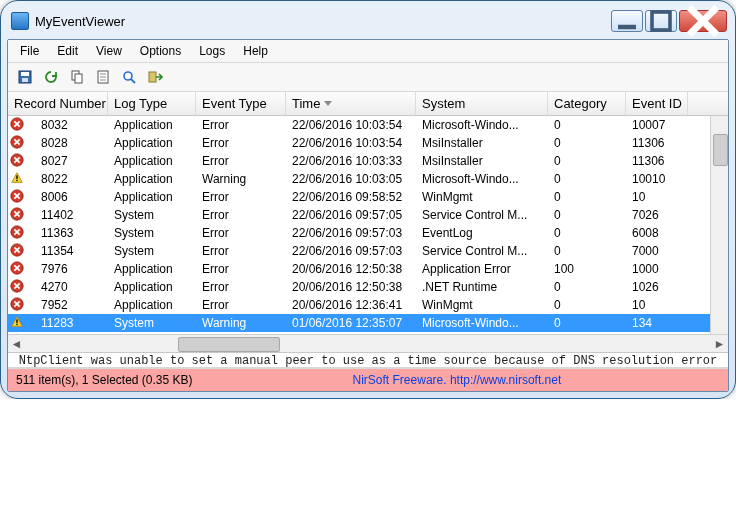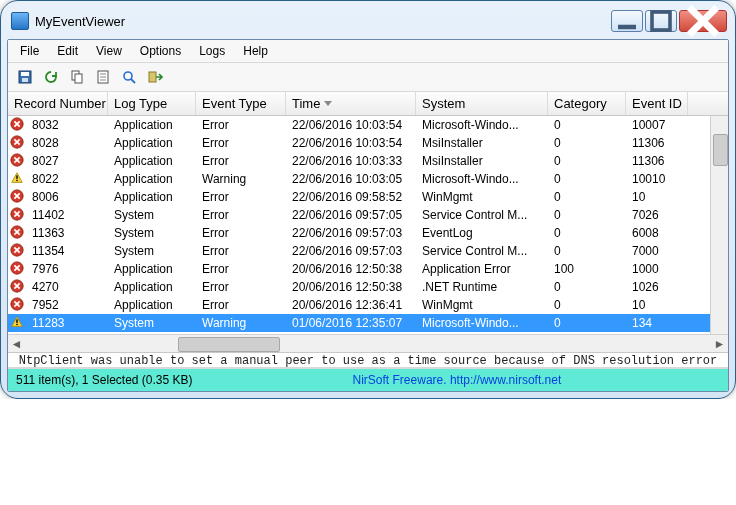--- a/index.html
+++ b/index.html
@@ -22,30 +22,30 @@
   .c-log { width: 88px; }
   .c-evt { width: 90px; }
   .c-time { width: 130px; }
   .c-src { width: 132px; }
   .c-cat { width: 78px; }
   .c-eid { width: 62px; }
   .rows { flex: 1; overflow: hidden; position: relative; }
   .row { display: flex; height: 18px; align-items: center; font-size: 12px; color: #000; }
   .row .cell { padding: 0 6px; white-space: nowrap; overflow: hidden; text-overflow: ellipsis; box-sizing: border-box; }
   .row.selected { background: #3399ff; color: #fff; }
-  .row .icon-cell { width: 100px; display: flex; align-items: center; gap: 8px; padding-left: 2px; box-sizing: border-box; }
+  .row .icon-cell { width: 100px; display: flex; align-items: center; gap: 17px; padding-left: 2px; box-sizing: border-box; }
   .ev-icon { width: 14px; height: 14px; flex-shrink: 0; }
   .hscroll { height: 17px; background: #f0f0f0; border-top: 1px solid #d0d0d0; position: relative; }
   .hscroll-thumb { position: absolute; left: 170px; top: 2px; height: 13px; width: 100px; background: #cfcfcf; border: 1px solid #a8a8a8; border-radius: 2px; }
   .hscroll-arrow { position: absolute; top: 0; width: 17px; height: 17px; display: flex; align-items: center; justify-content: center; color: #606060; }
   .vscroll { position: absolute; right: 0; top: 0; width: 17px; bottom: 0; background: #f0f0f0; border-left: 1px solid #d0d0d0; }
   .vscroll-thumb { position: absolute; left: 2px; top: 18px; width: 13px; height: 30px; background: #cfcfcf; border: 1px solid #a8a8a8; border-radius: 2px; }
   .grid-area { display: flex; flex-direction: column; height: 260px; position: relative; border-bottom: 1px solid #c8c8c8; }
   .detail { flex: 1; padding: 0 10px; font-family: Liberation Mono, monospace; font-size: 12px; color: #222; border-bottom: 1px solid #d8d8d8; overflow: hidden; white-space: pre-wrap; line-height: 1.35; text-align: center; }
-  .statusbar { height: 22px; display: flex; align-items: center; padding: 0 8px; background: #5eead4; border-top: 1px solid #d8d8d8; font-size: 12px; }
+  .statusbar { height: 22px; display: flex; align-items: center; padding: 0 8px; background: #fca5a5; border-top: 1px solid #d8d8d8; font-size: 12px; }
   .statusbar .link { color: #0a3fe0; font-weight: normal; margin-left: 160px; }
   .sort-ind { width: 0; height: 0; border-left: 4px solid transparent; border-right: 4px solid transparent; border-top: 5px solid #888; }
   .cutoff { height: 16px; overflow: hidden; opacity: 0.6; }
 </style>
 </head>
 <body>
 
 <div class="window">
   <div class="titlebar">
     <div class="app-icon"></div>

